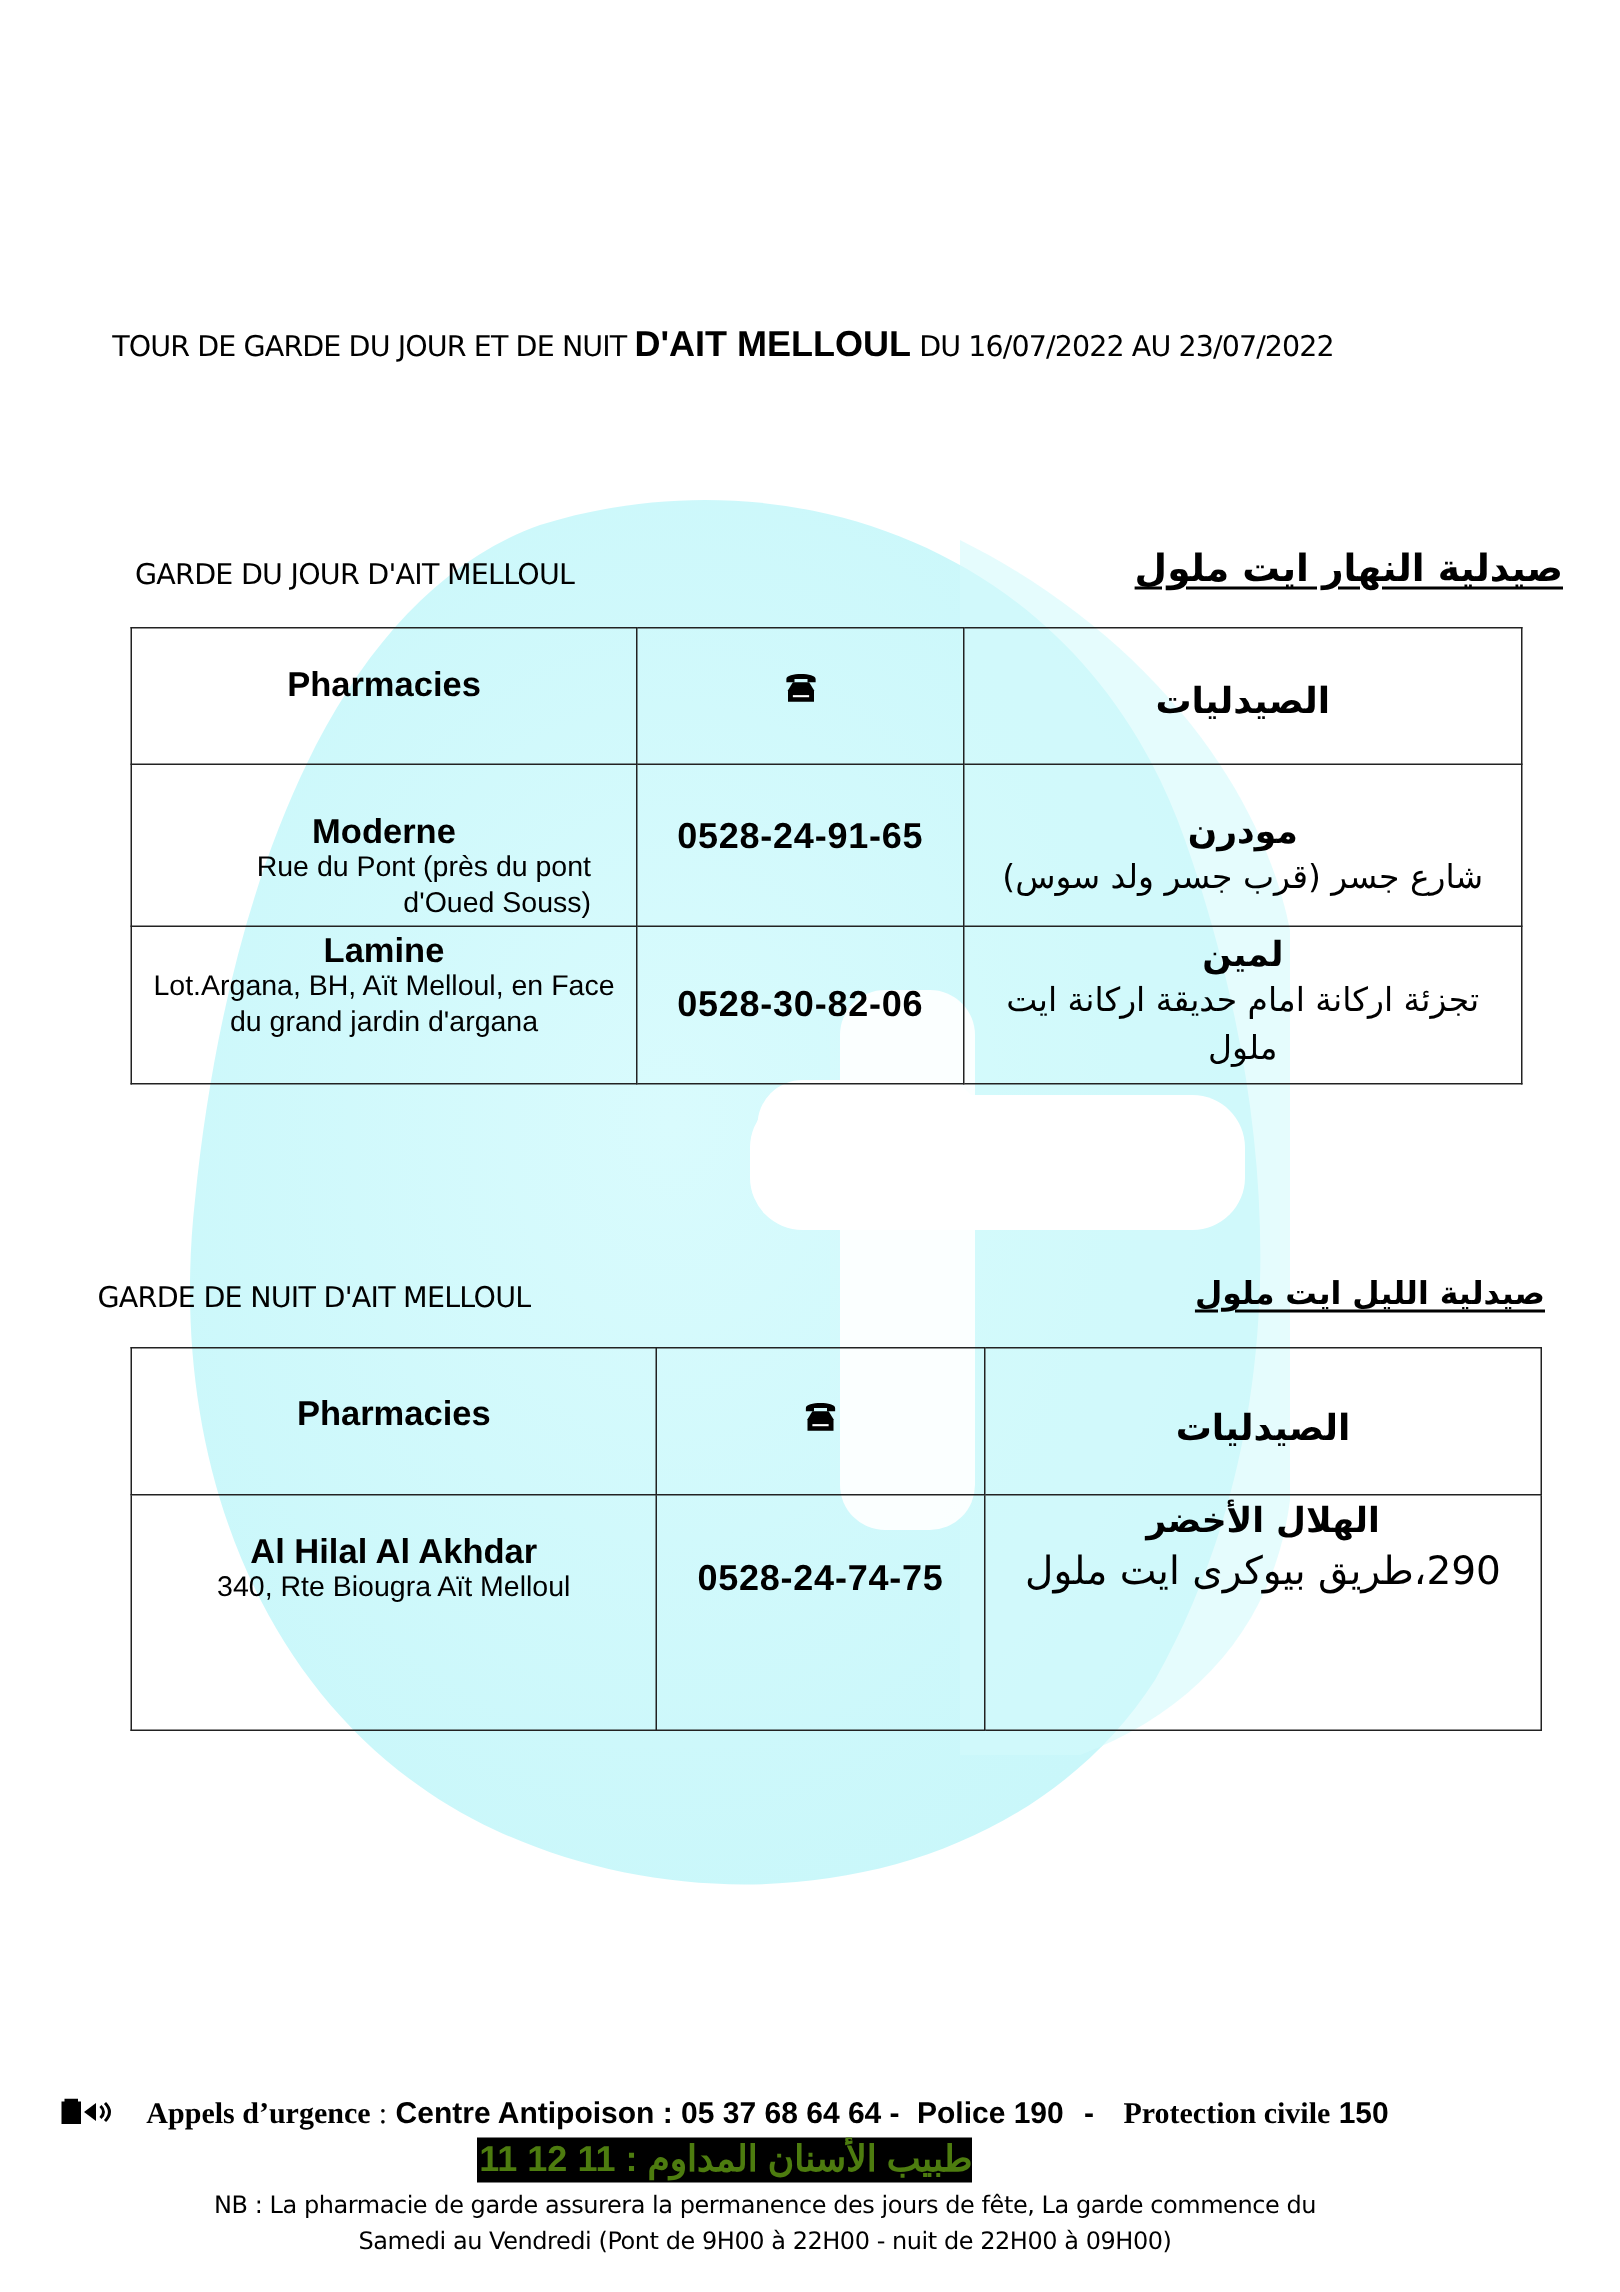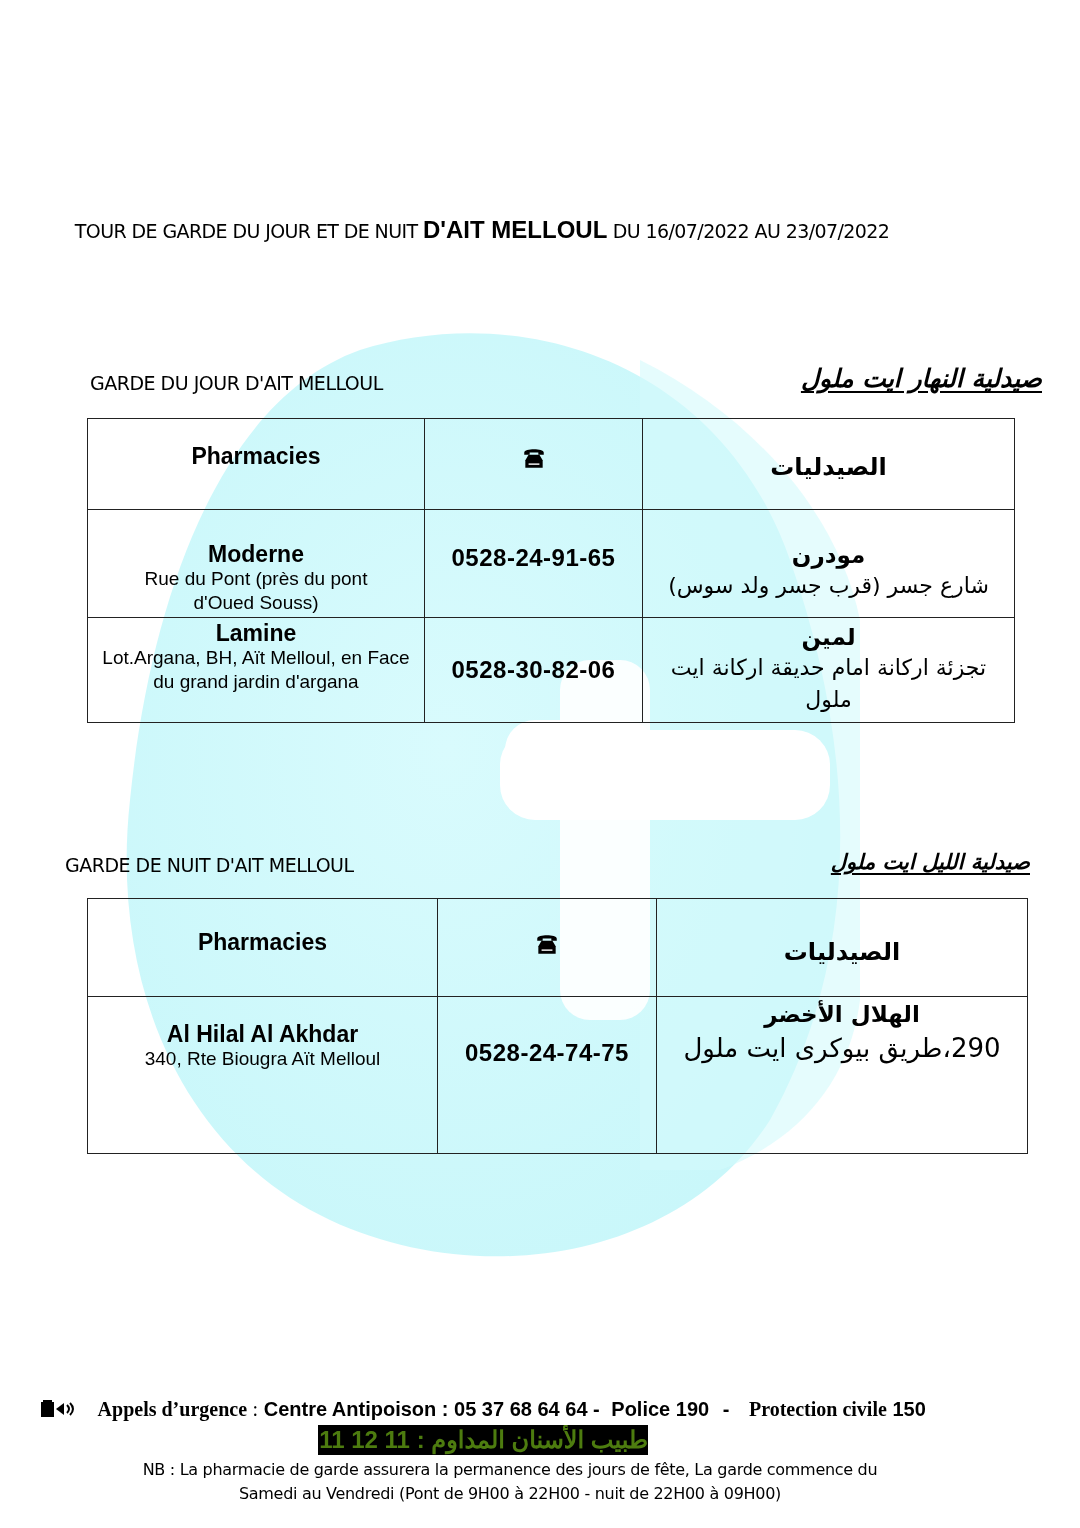--- a/index.html
+++ b/index.html
@@ -16,21 +16,21 @@
     font-family: "DejaVu Sans", sans-serif; font-size: 19px; letter-spacing: -0.6px;
     white-space: nowrap;
   }
   .main-title .strong { font-family: "Liberation Sans", sans-serif; font-weight: bold; font-size: 24px; letter-spacing: 0; }
 
   .sec-fr {
     font-family: "DejaVu Sans", sans-serif; font-size: 19px; letter-spacing: -0.5px; white-space: nowrap;
   }
   .sec-ar {
     font-family: "DejaVu Sans", sans-serif; font-weight: bold; text-decoration: underline;
-    text-underline-offset: 4px; direction: rtl; white-space: nowrap; font-style: italic;
+    text-underline-offset: 4px; direction: rtl; white-space: nowrap;
   }
 
   table.grid {
     position: absolute; z-index: 1; border-collapse: collapse; table-layout: fixed;
     background: transparent;
     border-radius: 23px;
   }
   table.grid td {
     border: 1.5px solid #222; text-align: center; vertical-align: middle; padding: 0;
   }
@@ -103,21 +103,21 @@
         <rect x="7" y="17" width="10" height="1.3" fill="#fff"></rect>
       </svg>
     </td>
     <td style="padding-top:6px;">
       <span class="hdr-ar">الصيدليات</span>
     </td>
   </tr>
   <tr style="height:108px;">
     <td style="vertical-align:bottom; padding-bottom:2px;">
       <div class="ph-name">Moderne</div>
-      <div class="ph-addr" style="padding:0 30px;">Rue du Pont (près du pont d'Oued Souss)</div>
+      <div class="ph-addr" style="padding:0 30px;text-align:right;">Rue du Pont (près du pont d'Oued Souss)</div>
     </td>
     <td style="vertical-align:top; padding-top:34px;">
       <span class="ph-tel">0528-24-91-65</span>
     </td>
     <td style="vertical-align:top; padding-top:30px;">
       <div class="ar-name">مودرن</div>
       <div class="ar-addr">شارع جسر (قرب جسر ولد سوس)</div>
     </td>
   </tr>
   <tr style="height:105px;">

